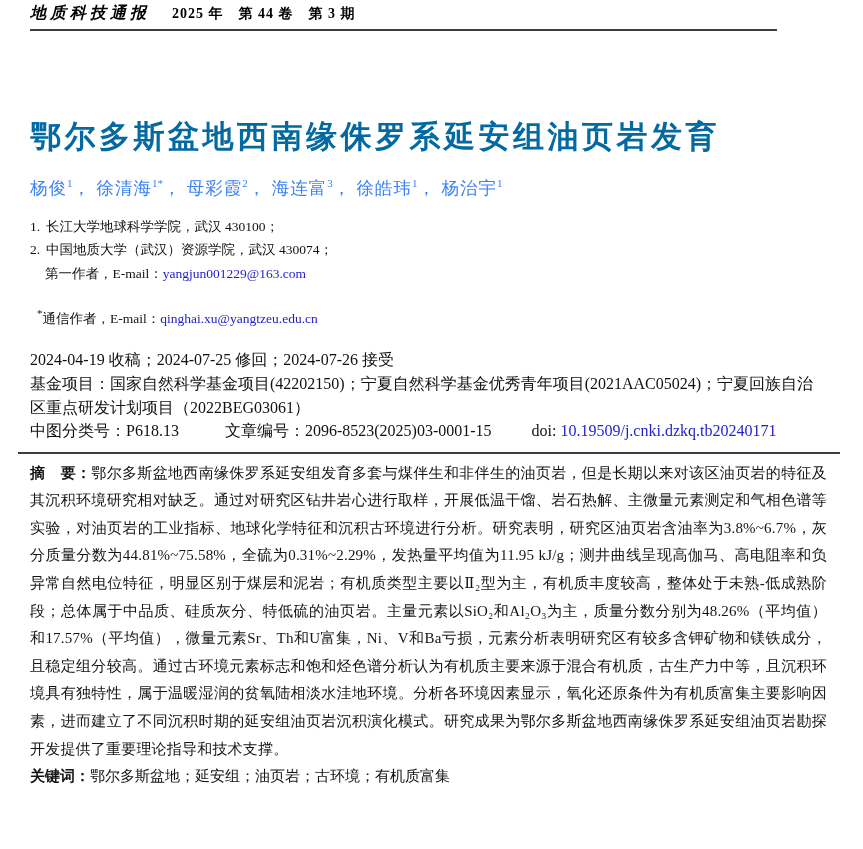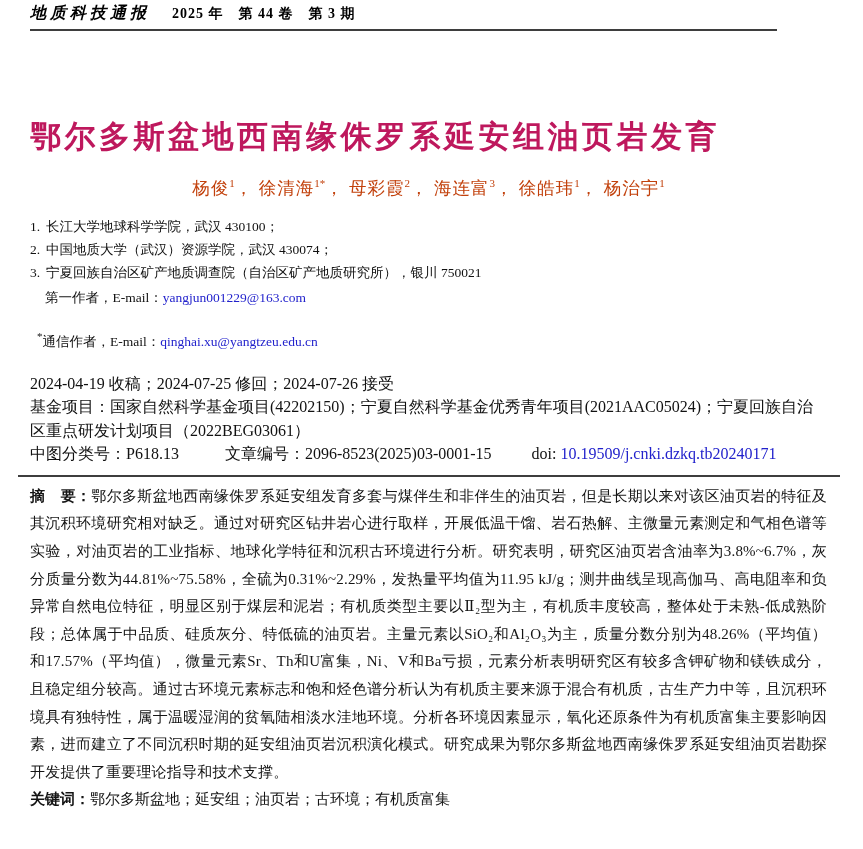--- a/index.html
+++ b/index.html
@@ -20,25 +20,25 @@
   .issue-info{
     font-weight:bold;font-size:14px;margin-left:22px;letter-spacing:1px;color:#000;
   }
   .rule{border:0;border-top:2.5px solid #3e3e3e;margin:0;}
   .head-rule{width:747px;margin-top:5px;}
 
   
   .article-title{
     margin-top:82px;
     font-family:"Liberation Sans","DejaVu Sans",sans-serif;
-    font-weight:bold;font-size:31px;line-height:47px;letter-spacing:3.5px;color:#be185d;
+    font-weight:bold;font-size:31px;line-height:47px;letter-spacing:3.5px;color:#0369a1;
   }
 
   
-  .authors{margin-top:16px;font-size:17.5px;letter-spacing:1px;color:#c2410c;text-align:center;}
+  .authors{margin-top:16px;font-size:17.5px;letter-spacing:1px;color:#3b82f6;}
   .authors sup{font-size:11px;letter-spacing:0;}
 
   
   .affils{margin-top:15px;font-size:13.5px;line-height:23.2px;color:#111;}
   .affil-num{display:inline-block;min-width:16px;}
   .corr{font-size:13.5px;line-height:23.2px;margin-top:1px;color:#111;}
   .corr-line1{padding-left:15px;}
   .corr-line2{padding-left:7px;margin-top:16px;}
   .corr sup{font-size:11px;}
   a.link{color:#2222cc;text-decoration:none;}
@@ -78,21 +78,20 @@
     <span><span>徐清海</span><sup>1*</sup><span>，</span></span>
     <span><span>母彩霞</span><sup>2</sup><span>，</span></span>
     <span><span>海连富</span><sup>3</sup><span>，</span></span>
     <span><span>徐皓玮</span><sup>1</sup><span>，</span></span>
     <span><span>杨治宇</span><sup>1</sup><span></span></span>
   </div>
 
   <div class="affils">
     <div><span class="affil-num">1.</span><span>长江大学地球科学学院，武汉 430100；</span></div>
     <div><span class="affil-num">2.</span><span>中国地质大学（武汉）资源学院，武汉 430074；</span></div>
-    <div><span class="affil-num">3.</span><span>宁夏回族自治区矿产地质调查院（自治区矿产地质研究所），银川 750021</span></div>
   </div>
 
   <div class="corr">
     <div class="corr-line1">
       <span>第一作者，E-mail：</span><a class="link" href="#">yangjun001229@163.com</a>
     </div>
     <div class="corr-line2">
       <sup>*</sup><span>通信作者，E-mail：</span><a class="link" href="#">qinghai.xu@yangtzeu.edu.cn</a>
     </div>
   </div>

